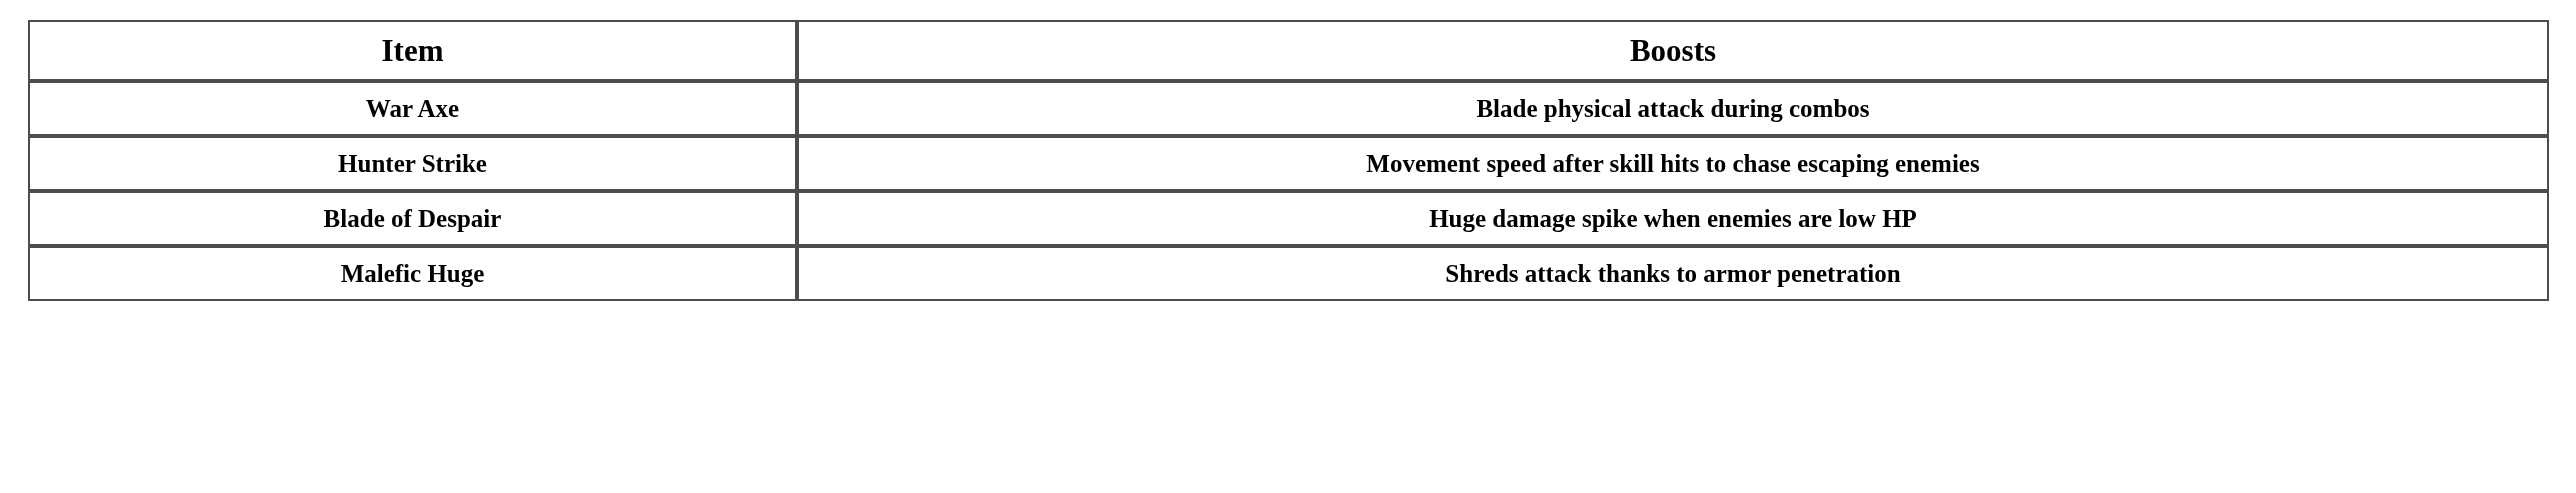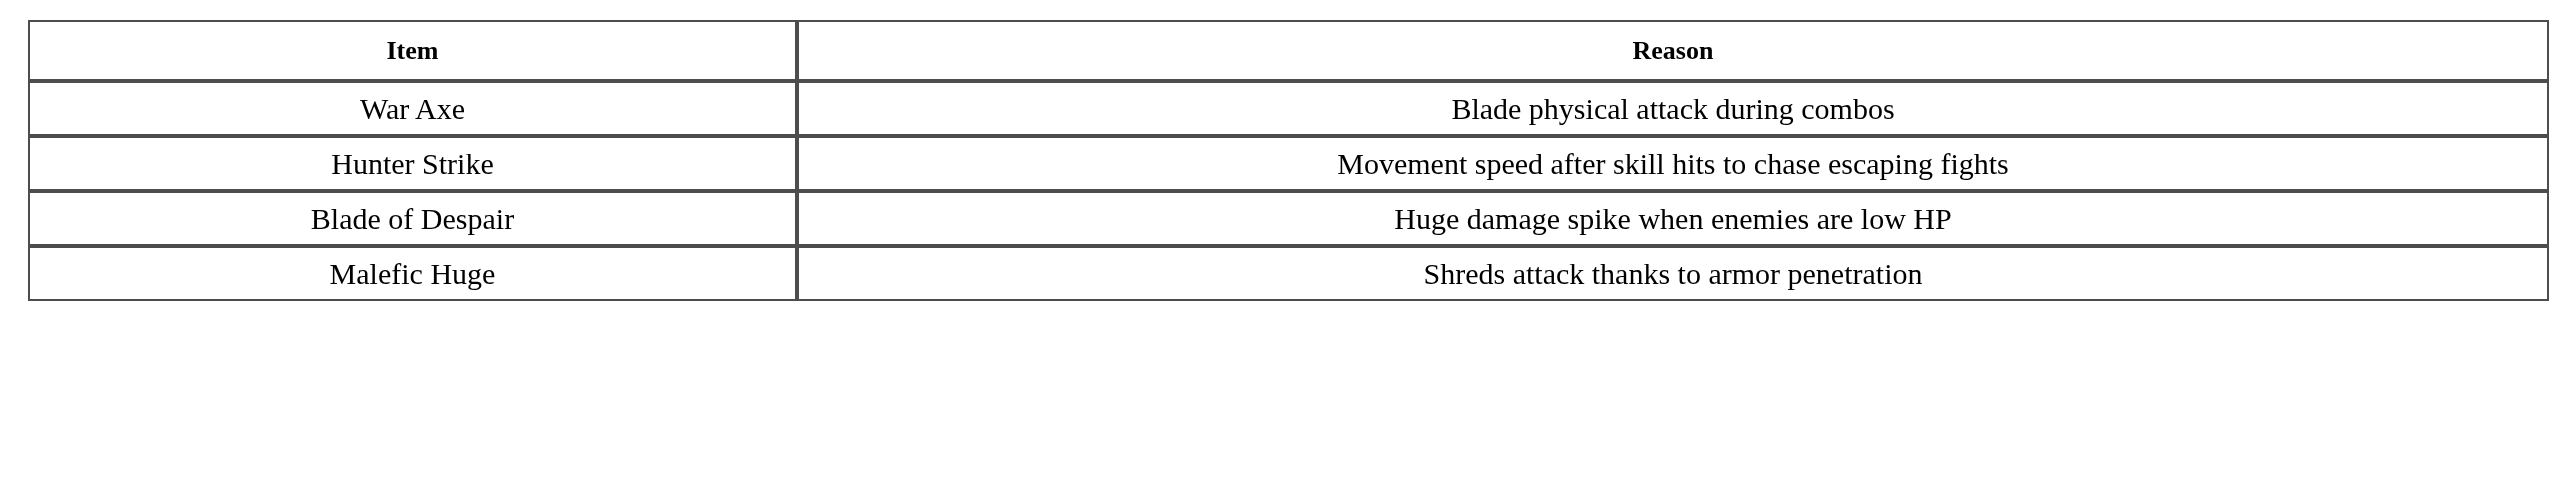--- a/index.html
+++ b/index.html
@@ -34,27 +34,27 @@
   table.item-table th,
   table.item-table td {
     border: 2px solid #4d4d4d;
     text-align: center;
     vertical-align: middle;
     padding: 6px 10px;
     background: #ffffff;
   }
   table.item-table th {
     font-weight: bold;
-    font-size: 26px;
+    font-size: 31px;
     line-height: 37px;
     height: 45px;
   }
   table.item-table td {
-    font-weight: normal;
-    font-size: 30px;
+    font-weight: bold;
+    font-size: 25px;
     line-height: 36px;
     height: 39px;
   }
   table.item-table tr.header-row th {
     border-bottom-width: 2px;
   }
   
   table.item-table tr + tr th,
   table.item-table tr + tr td {
     border-top-width: 2px;
@@ -66,31 +66,31 @@
 
 <div class="page">
   <table class="item-table">
     <colgroup>
       <col class="col-item">
       <col class="col-reason">
     </colgroup>
     <thead>
       <tr class="header-row">
         <th>Item</th>
-        <th>Reason</th>
+        <th>Boosts</th>
       </tr>
     </thead>
     <tbody>
       <tr>
         <td>War Axe</td>
         <td>Blade physical attack during combos</td>
       </tr>
       <tr>
         <td>Hunter Strike</td>
-        <td>Movement speed after skill hits to chase escaping fights</td>
+        <td>Movement speed after skill hits to chase escaping enemies</td>
       </tr>
       <tr>
         <td>Blade of Despair</td>
         <td>Huge damage spike when enemies are low HP</td>
       </tr>
       <tr>
         <td>Malefic Huge</td>
         <td>Shreds attack thanks to armor penetration</td>
       </tr>
     </tbody>

